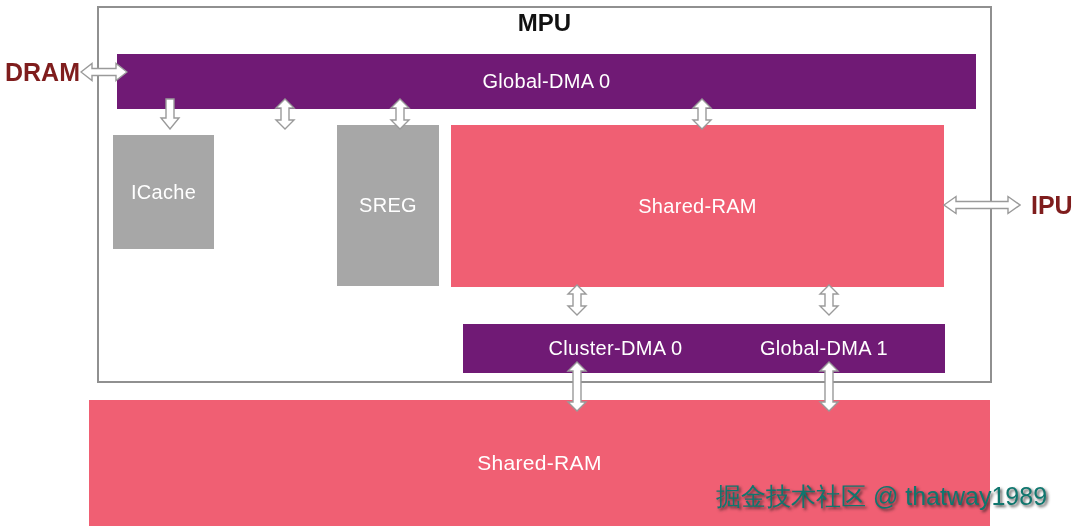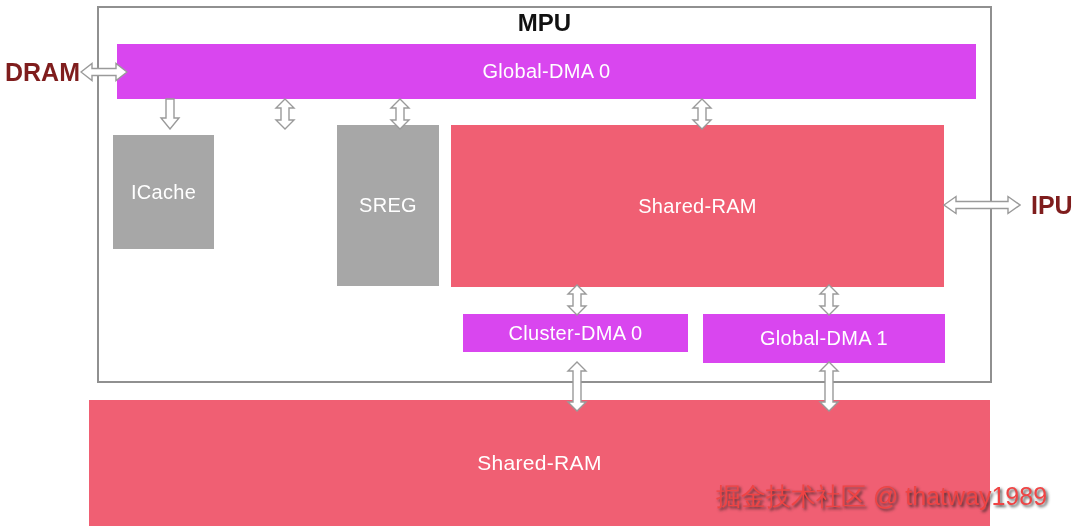--- a/index.html
+++ b/index.html
@@ -15,37 +15,37 @@
     border:2px solid #909090;box-sizing:border-box;background:#ffffff;
   }
   .mpu-title{
     position:absolute;left:97px;top:9px;width:895px;
     text-align:center;font-size:24px;font-weight:700;color:#111;
   }
   .block{
     position:absolute;display:flex;align-items:center;justify-content:center;
     color:#ffffff;font-size:20px;letter-spacing:0.3px;
   }
-  .green{background:#d946ef;}
+  .green{background:#701a75;margin-top:10px;}
   .pink{background:#F05F73;}
   .gray{background:#A7A7A7;}
   .ext-label{
     position:absolute;font-size:25px;font-weight:700;color:#7f1d1d;
   }
   .arrow{position:absolute;z-index:5;}
   .wm-big{
     position:absolute;left:846px;top:452px;z-index:8;
     font-size:61px;font-weight:700;letter-spacing:4px;line-height:1;
     white-space:nowrap;
   }
   .wm-big .zom{color:rgba(255,255,255,0.93);text-shadow:2px 2px 2px rgba(120,120,120,0.35);}
   .wm-big .rest{color:#d5d5d5;text-shadow:1px 1px 2px rgba(150,150,150,0.4);}
   .wm-small{
     position:absolute;left:716px;top:480px;z-index:9;
-    font-size:25px;color:#ef4444;white-space:nowrap;
+    font-size:25px;color:#0f766e;white-space:nowrap;
     text-shadow:2px 2px 3px rgba(30,30,30,0.75);
   }
 </style>
 </head>
 <body>
 
 <div class="canvas">
 
   <div class="mpu-box"></div>
   <div class="mpu-title">MPU</div>
@@ -58,21 +58,21 @@
     <span>ICache</span>
   </div>
   <div class="block gray" style="left:337px;top:125px;width:102px;height:161px;text-align:center;">
     <span>SREG</span>
   </div>
 
   <div class="block pink" style="left:451px;top:125px;width:493px;height:162px;">
     <span>Shared-RAM</span>
   </div>
 
-  <div class="block green" style="left:463px;top:314px;width:225px;height:38px;">
+  <div class="block green" style="left:463px;top:314px;width:225px;height:49px;padding-left:40px;">
     <span>Cluster-DMA 0</span>
   </div>
   <div class="block green" style="left:703px;top:314px;width:242px;height:49px;">
     <span>Global-DMA 1</span>
   </div>
 
   <div class="block pink" style="left:89px;top:400px;width:901px;height:126px;font-size:21px;">
     <span>Shared-RAM</span>
   </div>
 

